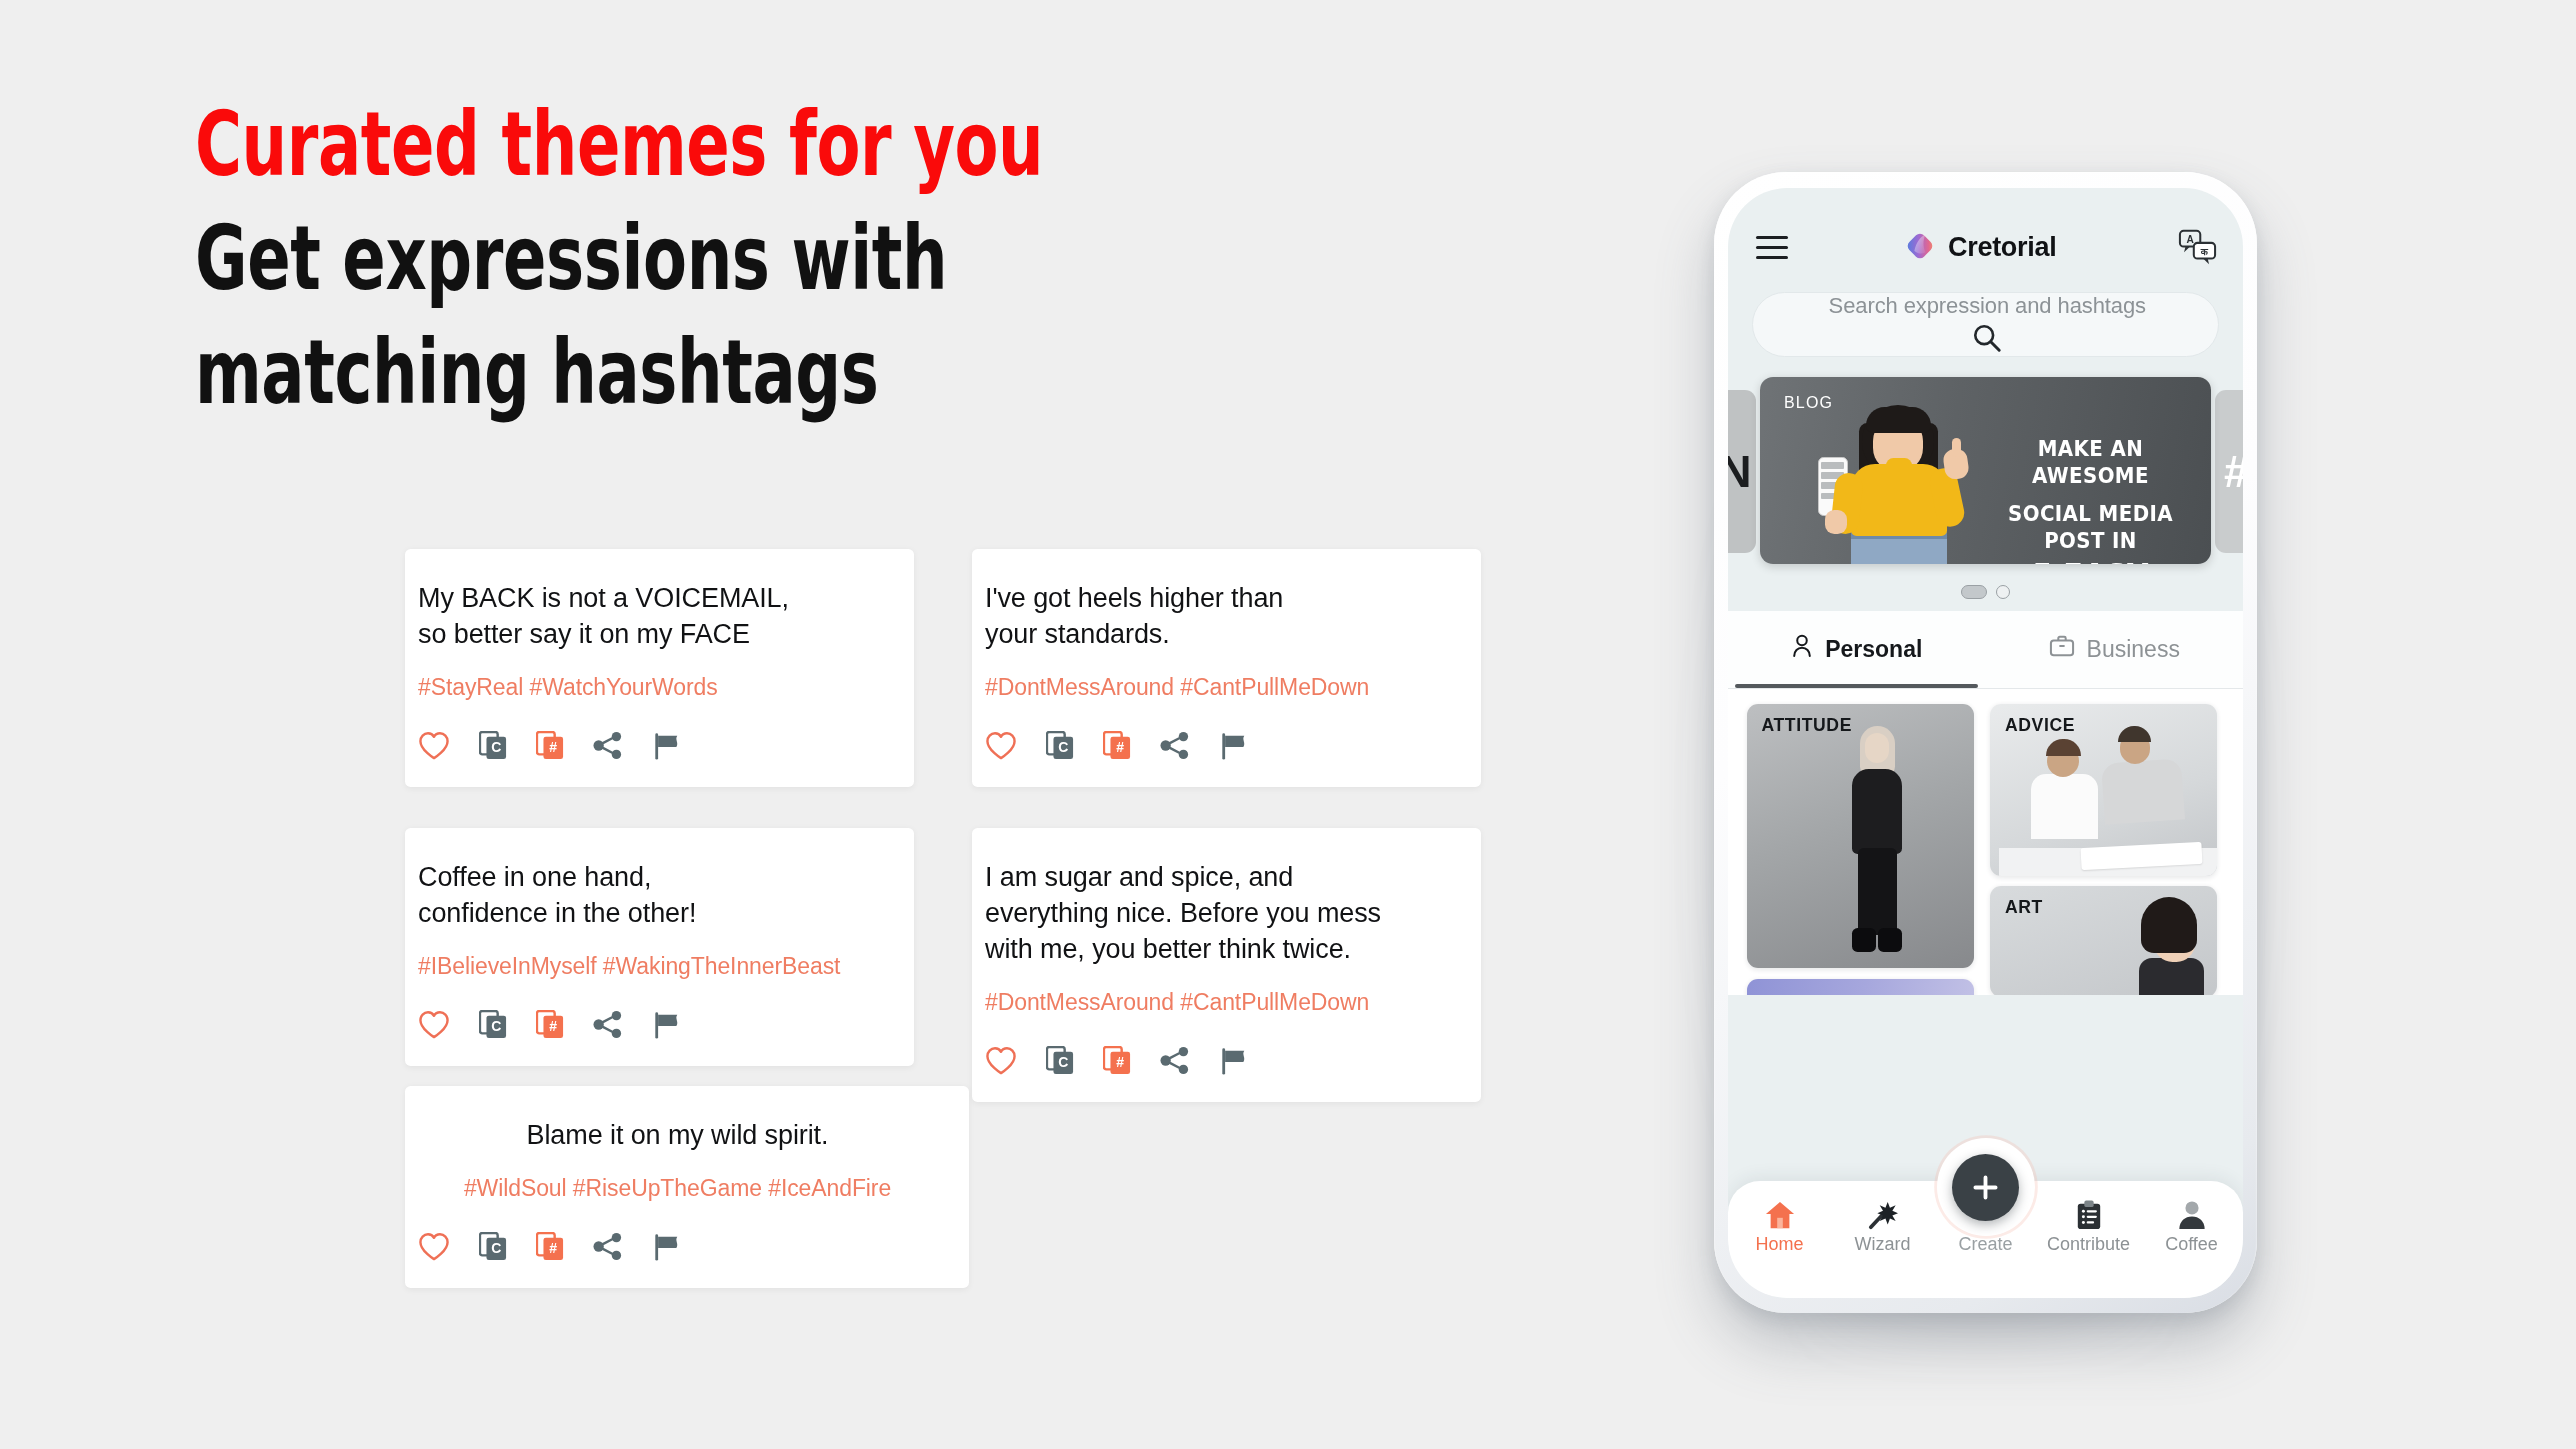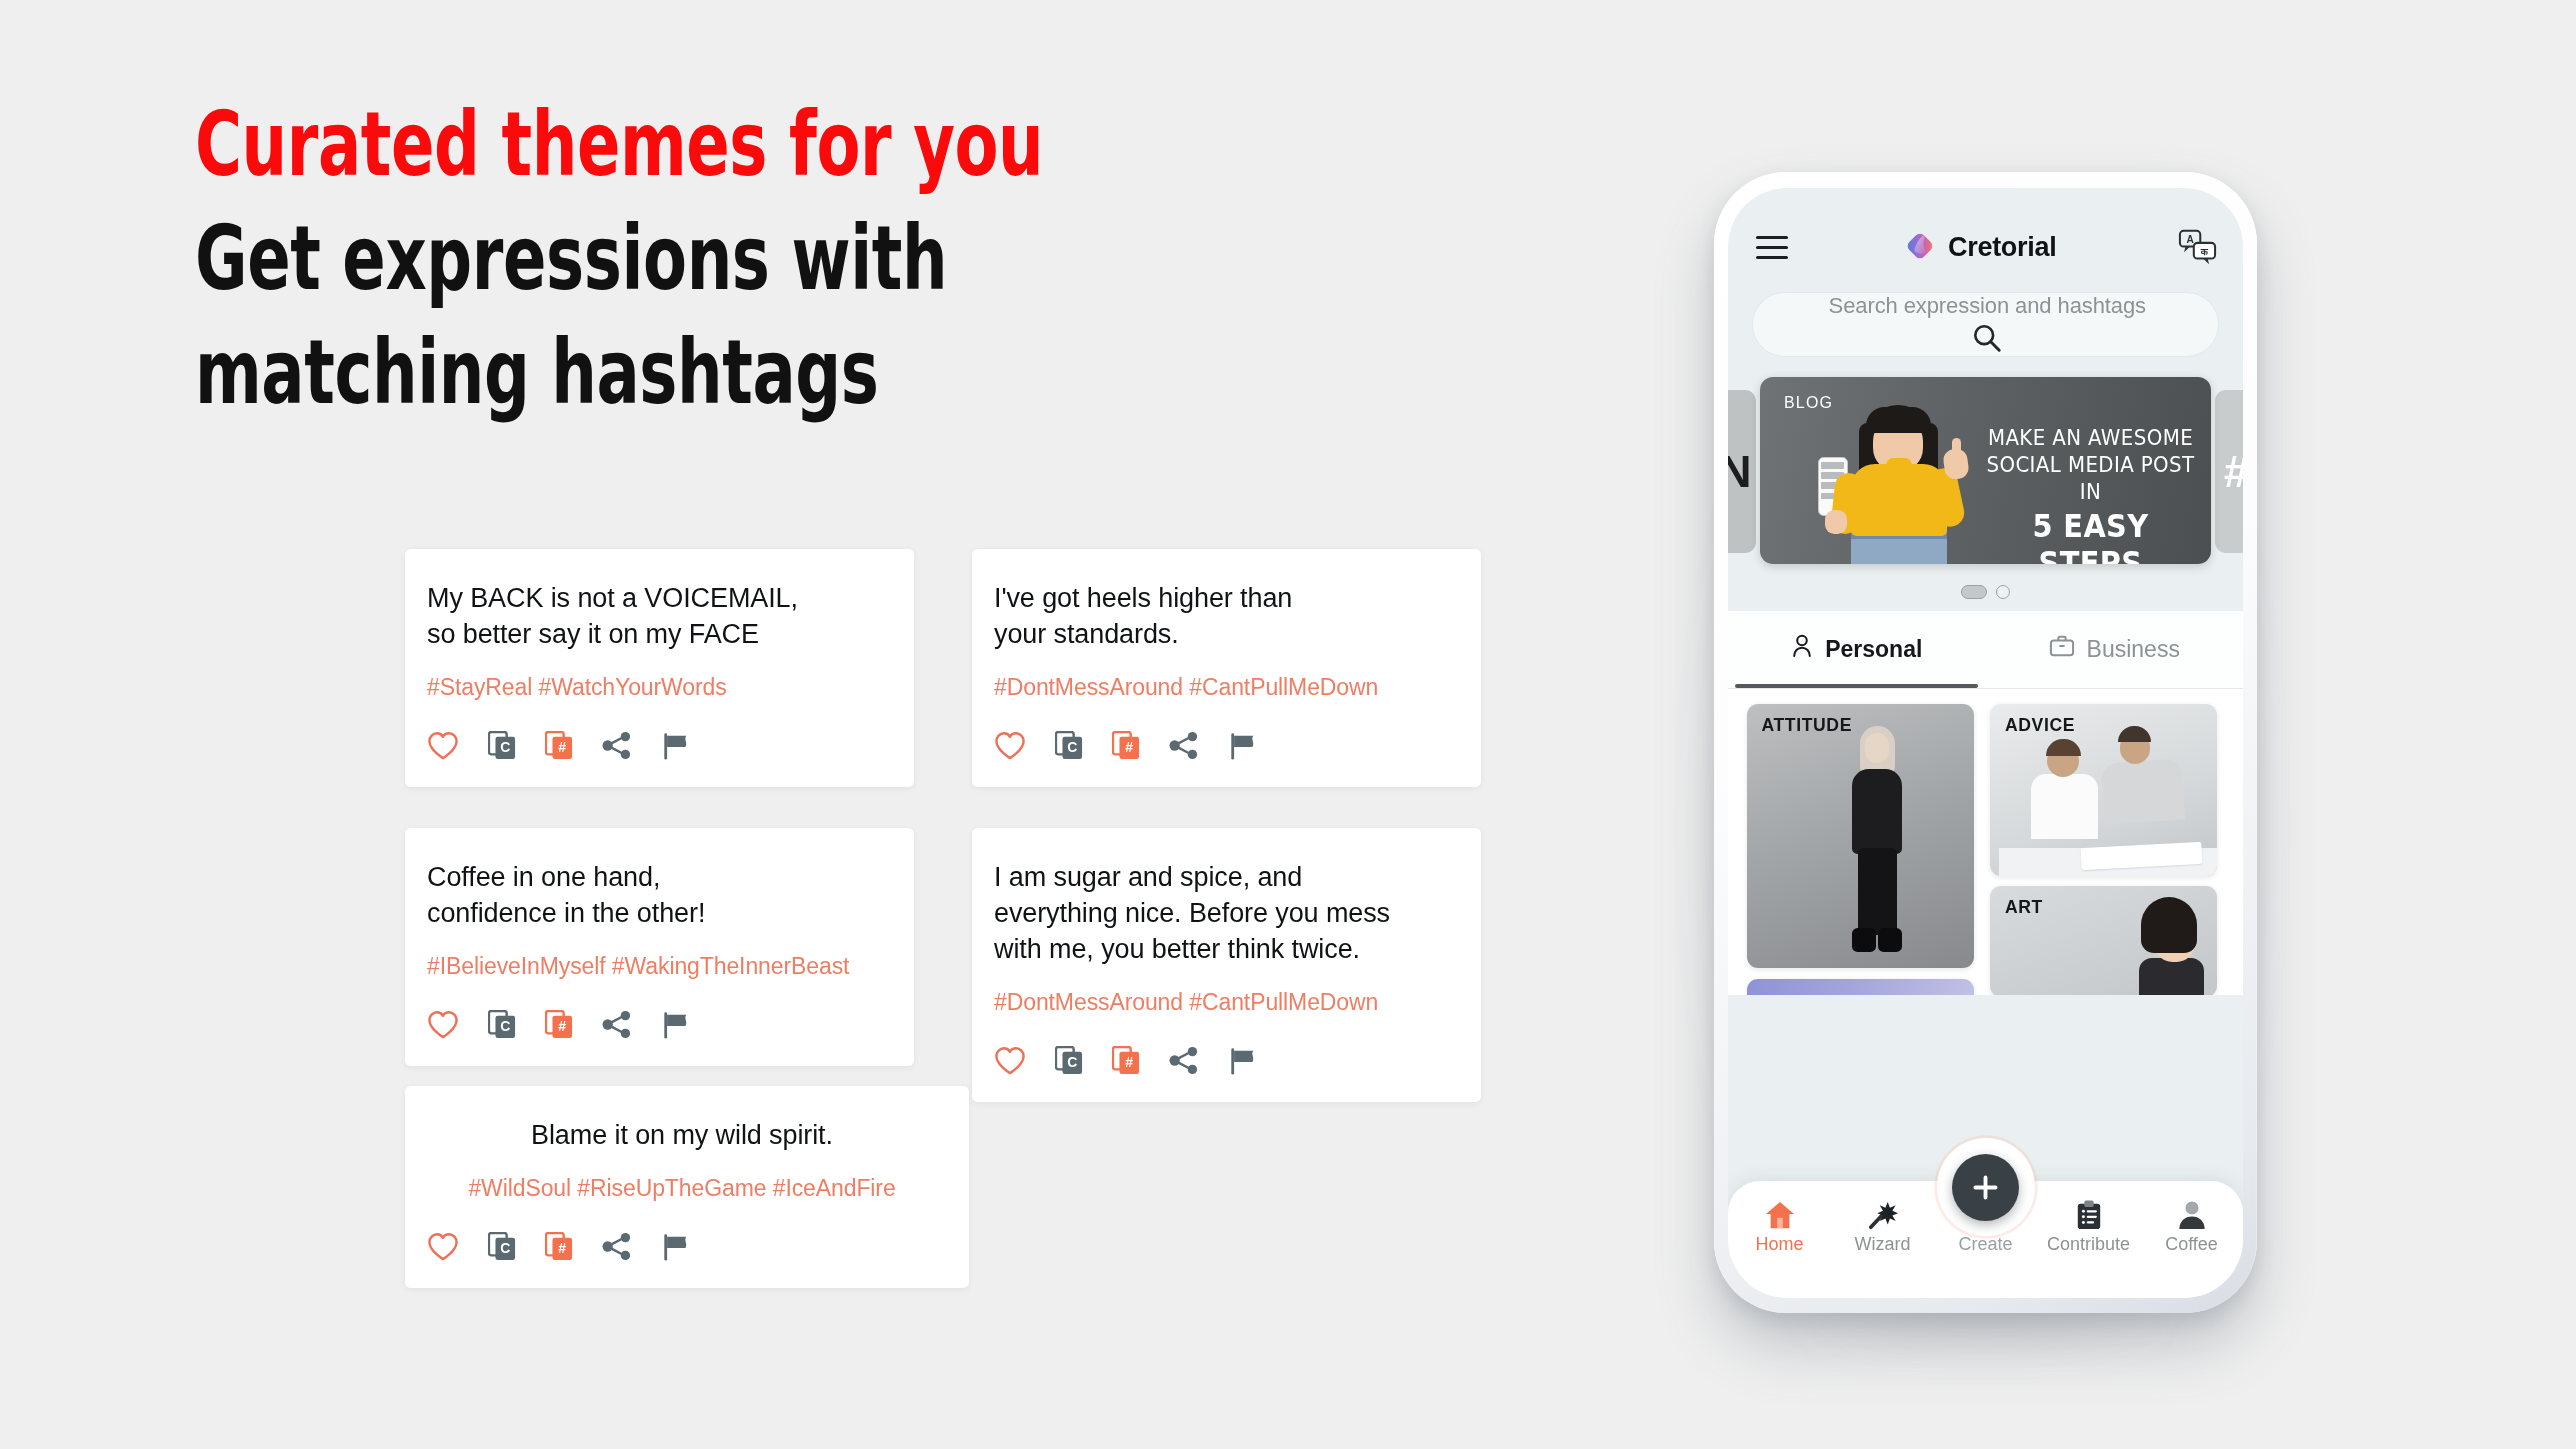--- a/index.html
+++ b/index.html
@@ -46,21 +46,21 @@
     left: 405px;
     top: 549px;
     width: 1094px;
     height: 797px;
   }
   .qcard {
     position: absolute;
     background: #ffffff;
     border-radius: 5.6px;
     box-shadow: 0 1.9px 6.5px rgba(0,0,0,0.055);
-    padding: 32px 32px 24px 22px;
+    padding: 32px 32px 24px 13px;
   }
   .qcard .quote {
     font-size: 27px;
     line-height: 1.33;
     color: #111214;
     font-weight: 400;
     letter-spacing: -0.1px;
     white-space: pre-line;
   }
   .qcard .tags {
@@ -210,21 +210,21 @@
     position: absolute;
     right: 15px;
     top: 48px;
     width: 211px;
     text-align: center;
     color: #ffffff;
     font-family: "Liberation Sans Narrow", "DejaVu Sans Condensed", "Liberation Sans", sans-serif;
     letter-spacing: 0.4px;
   }
   .slide .banner-copy .l1,
-  .slide .banner-copy .l2 { font-size: 22px; font-weight: 400; line-height: 1.22; }
+  .slide .banner-copy .l2 { font-size: 22px; font-weight: 700; line-height: 1.22; margin-top: 11px; }
   .slide .banner-copy .l3 { font-size: 32px; font-weight: 700; line-height: 1.16; margin-top: 1.9px; }
 
   
   .model { position: absolute; left: 54px; bottom: 0; width: 185px; height: 163px; }
   .m-hair      { position: absolute; left: 48px; top: 3.7px;  width: 72px; height: 69px; background: #1e1a18; border-radius: 37px 37px 32px 32px; }
   .m-face      { position: absolute; left: 59px; top: 15px; width: 50px; height: 56px; background: #f0c9a8; border-radius: 25px 25px 24px 24px; }
   .m-hairfront { position: absolute; left: 52px; top: 5.6px;  width: 65px; height: 26px; background: #1e1a18; border-radius: 33px 33px 13px 13px; }
   .m-hairL     { position: absolute; left: 45px; top: 22px; width: 20.4px; height: 56px; background: #1e1a18; border-radius: 11px 3.7px 13px 13px; }
   .m-hairR     { position: absolute; left: 104px; top: 22px; width: 20.4px; height: 56px; background: #1e1a18; border-radius: 3.7px 11px 13px 13px; }
   .m-body      { position: absolute; left: 37px; top: 63px; width: 96px; height: 72px; background: #f2b818; border-radius: 24px 24px 5.6px 5.6px; }

